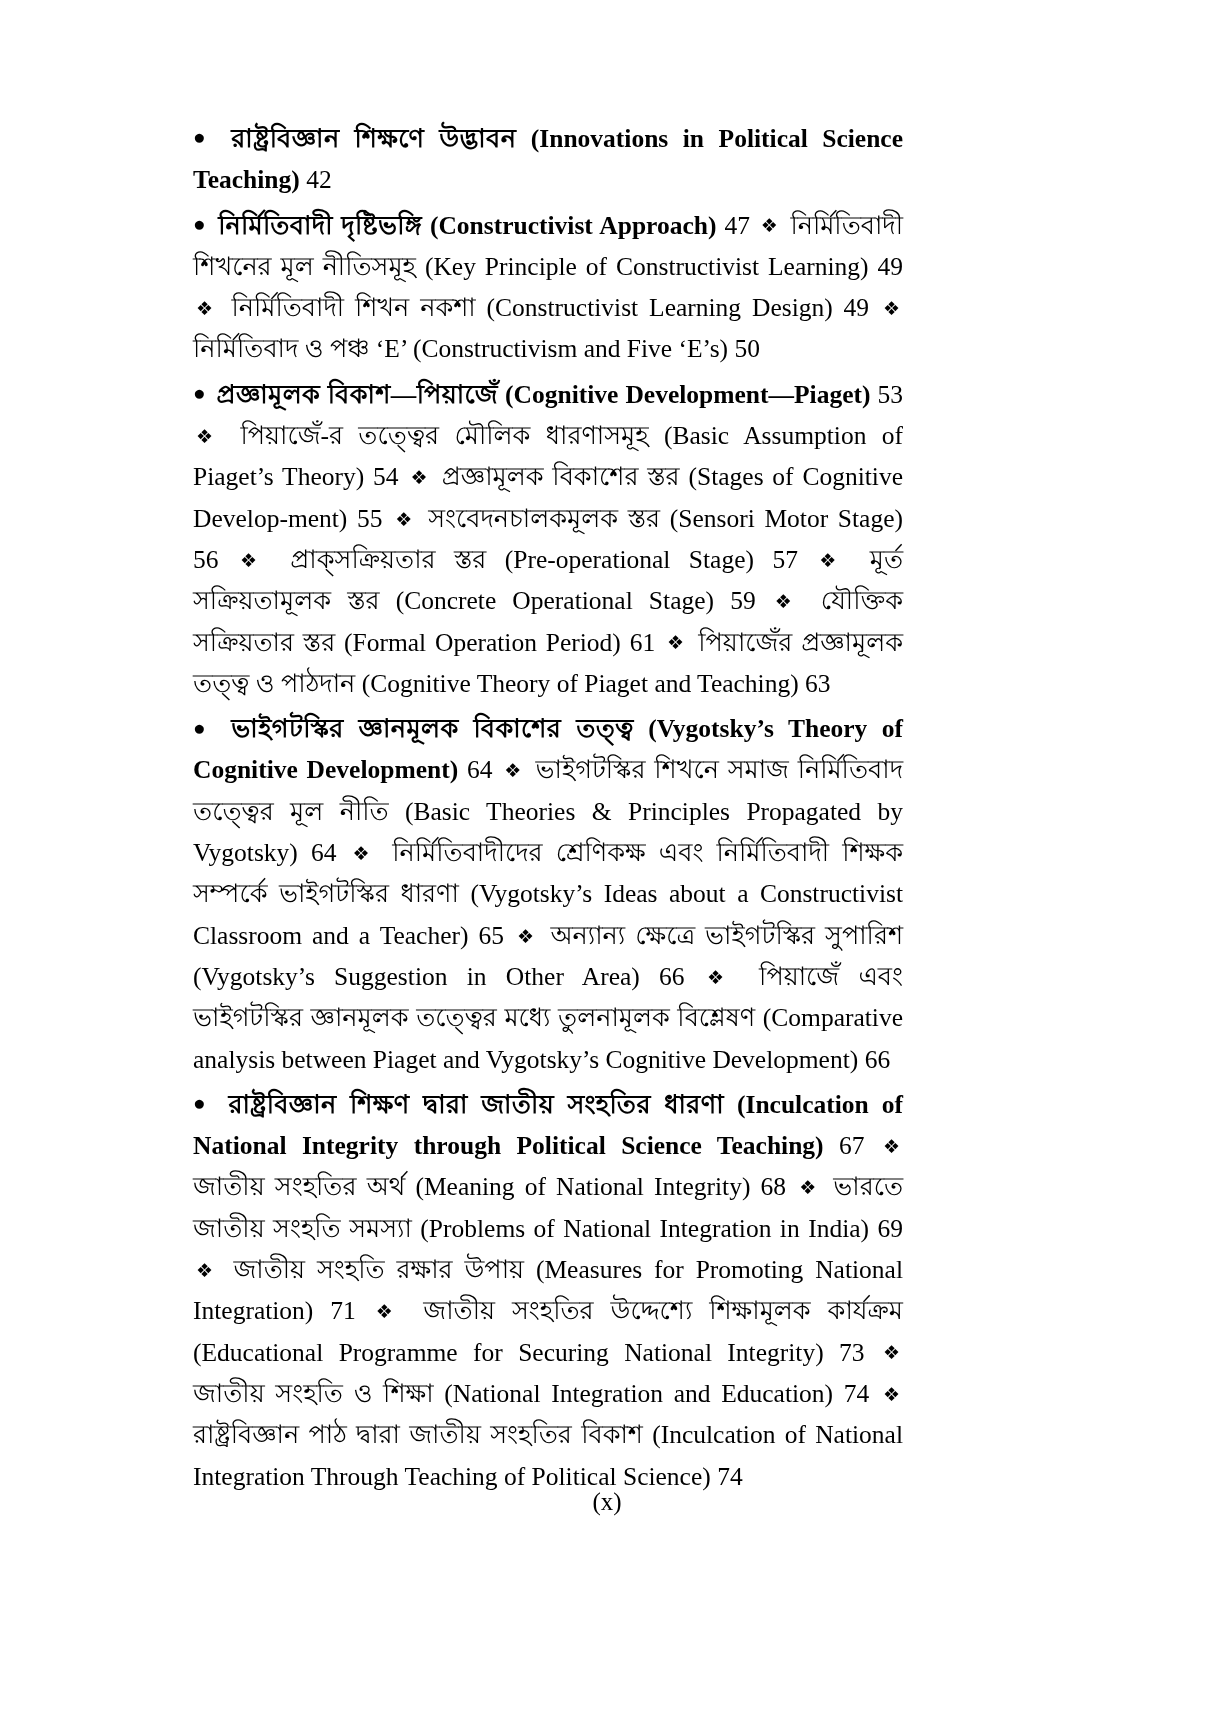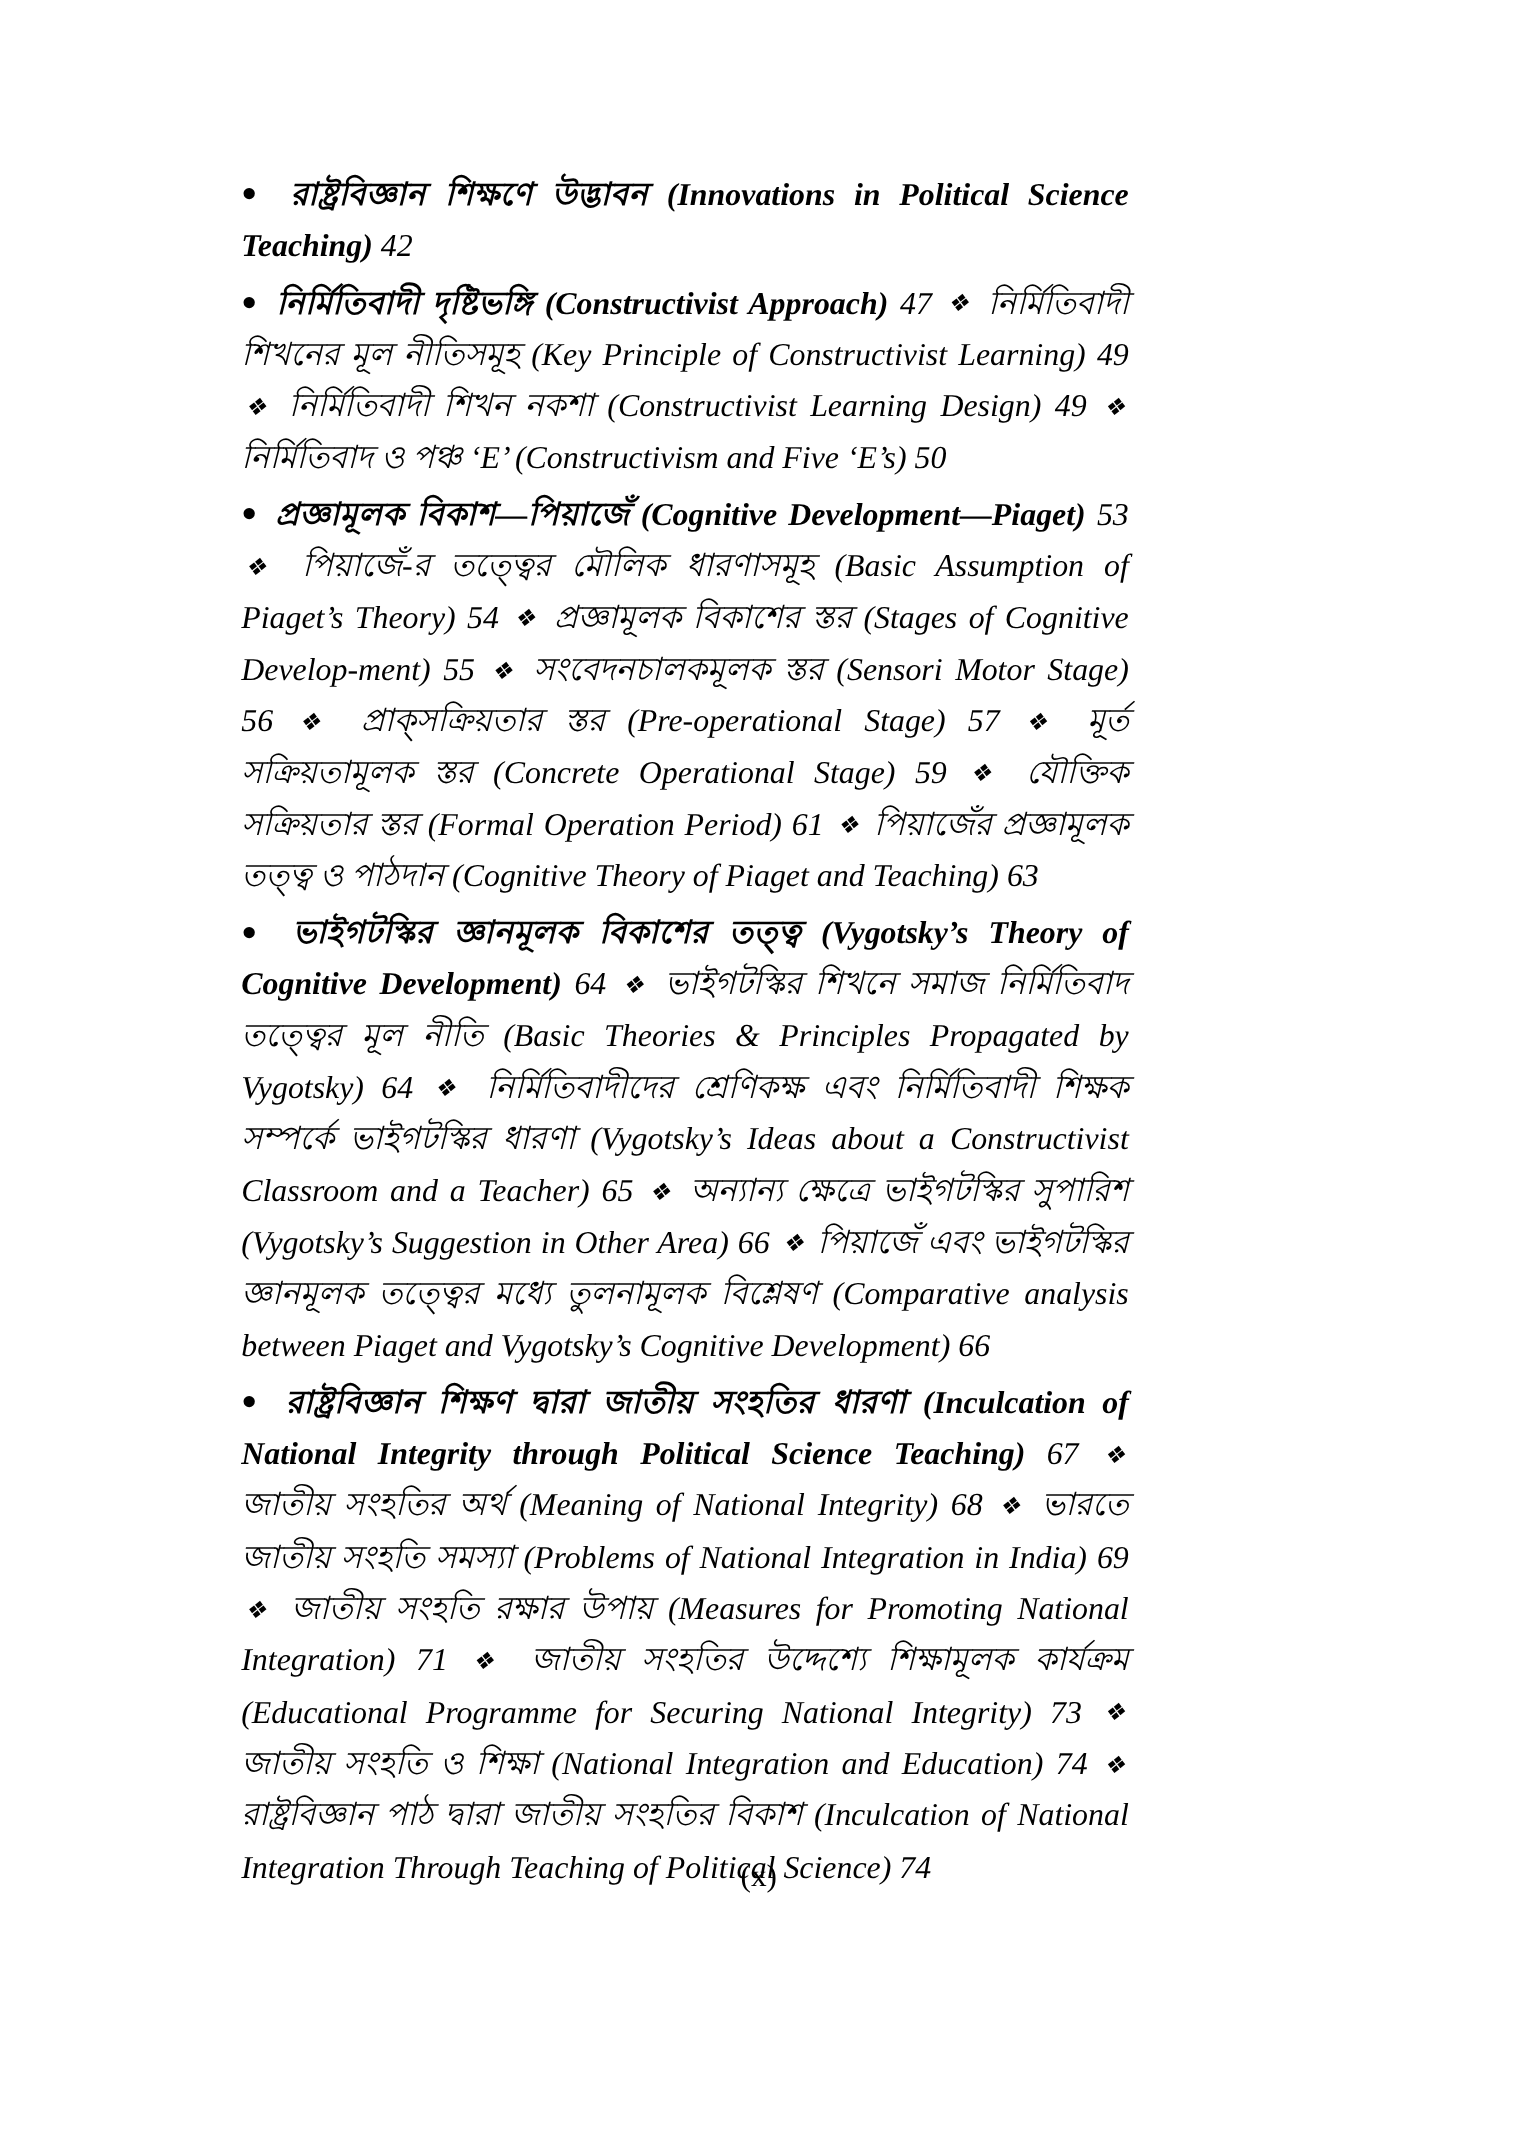--- a/index.html
+++ b/index.html
@@ -21,27 +21,26 @@
     box-sizing: border-box;
   }
   .content {
     position: absolute;
     left: 193px;
     top: 118px;
     width: 710px;
   }
   
   .entry {
-    margin: 17px 0 2px 0;
+    margin: 0 0 2px 0;
     font-size: 25.5px;
     line-height: 1.62;
     text-align: justify;
     text-justify: inter-word;
     hyphens: none;
-    font-style: italic;
   }
   .entry p {
     margin: 0;
     text-align: justify;
   }
   
   .bullet {
     font-size: 21px;
     vertical-align: 0.12em;
     letter-spacing: 0;

